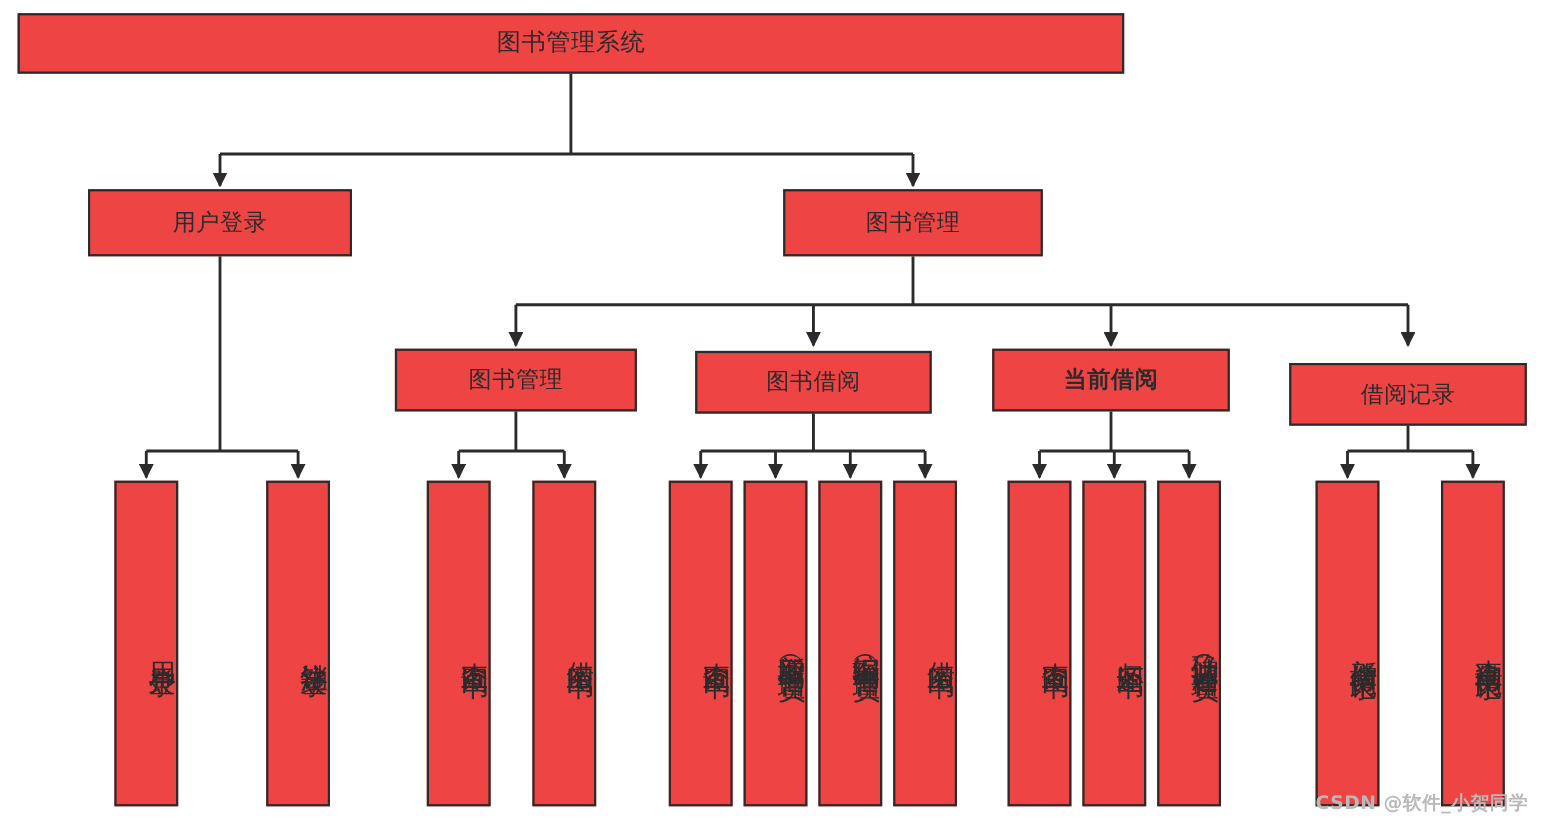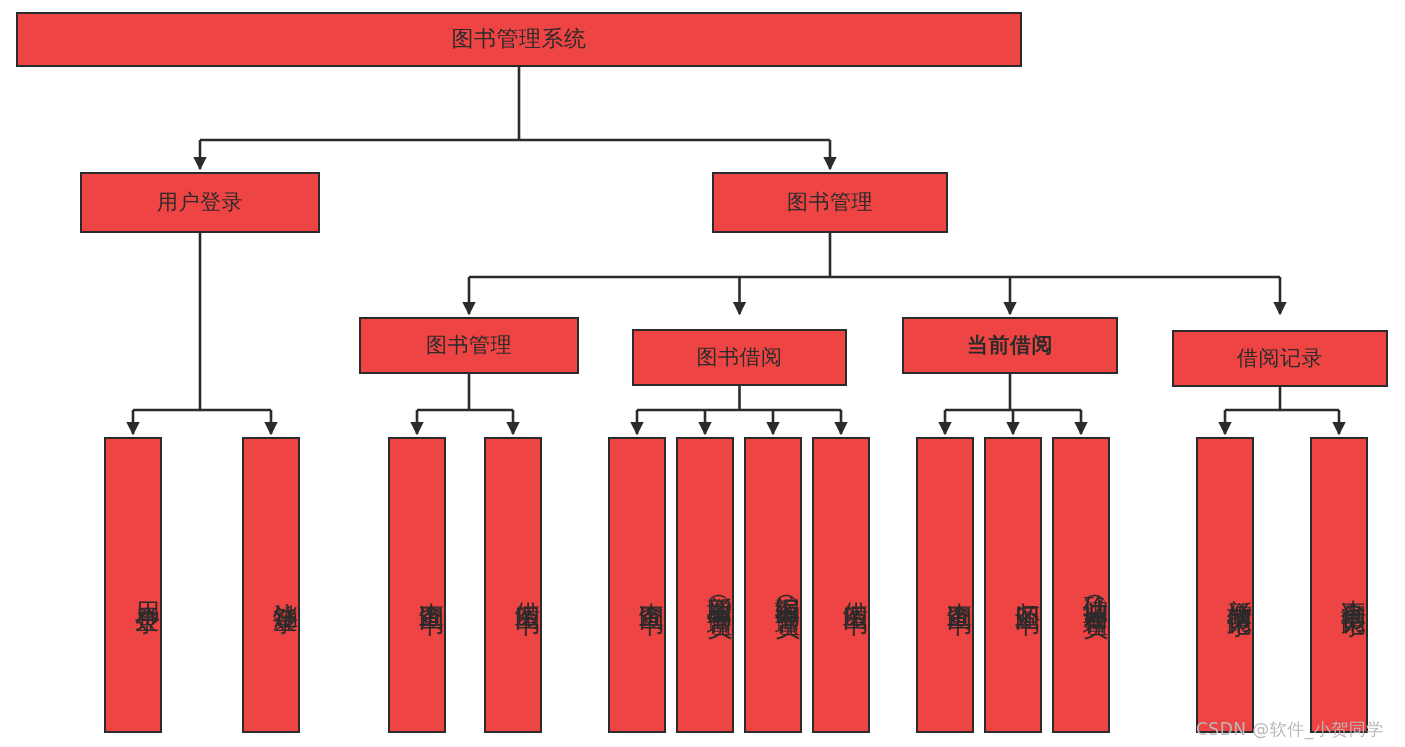--- a/index.html
+++ b/index.html
@@ -53,20 +53,21 @@
     justify-content: center;
     padding-top: 6px;
     overflow: hidden;
   }
   .watermark {
     position: absolute;
     font-size: 17px;
     color: #b9b9b9;
     white-space: nowrap;
     letter-spacing: 0.5px;
+    font-weight: bold;
   }
 </style>
 </head>
 <body>
 
 <div id="canvas">
 
   <svg class="edges" viewBox="0 0 1405 747">
     <defs>
       <marker id="arrow" viewBox="0 0 10 10" refX="9" refY="5" markerWidth="5.2" markerHeight="5.2" orient="auto-start-reverse">
@@ -116,21 +117,21 @@
       </div>
       <div class="node horiz" style="left: 80px; top: 172px; width: 240px; height: 61px;">
         <span>用户登录</span>
       </div>
       <div class="node horiz" style="left: 712px; top: 172px; width: 236px; height: 61px;">
         <span>图书管理</span>
       </div>
       <div class="node horiz" style="left: 359px; top: 317px; width: 220px; height: 57px;">
         <span>图书管理</span>
       </div>
-      <div class="node horiz" style="left: 632px; top: 329px; width: 215px; height: 57px;">
+      <div class="node horiz" style="left: 632px; top: 319px; width: 215px; height: 57px;">
         <span>图书借阅</span>
       </div>
       <div class="node horiz" style="left: 902px; top: 317px; width: 216px; height: 57px; font-weight: bold;">
         <span>当前借阅</span>
       </div>
       <div class="node horiz" style="left: 1172px; top: 317px; width: 216px; height: 57px; margin-top: 13px;">
         <span>借阅记录</span>
       </div>
       <div class="node leaf" style="left: 104px; top: 437px; width: 58px; height: 296px;">
         <span>用户登录</span>

